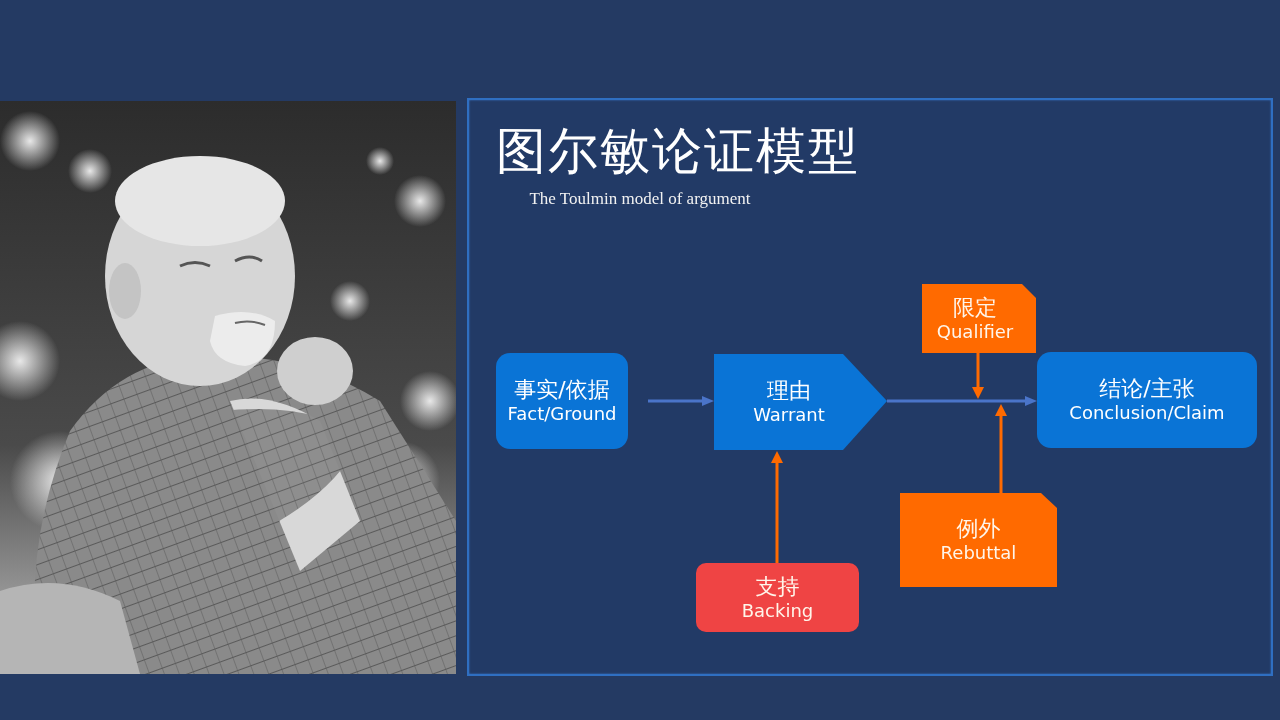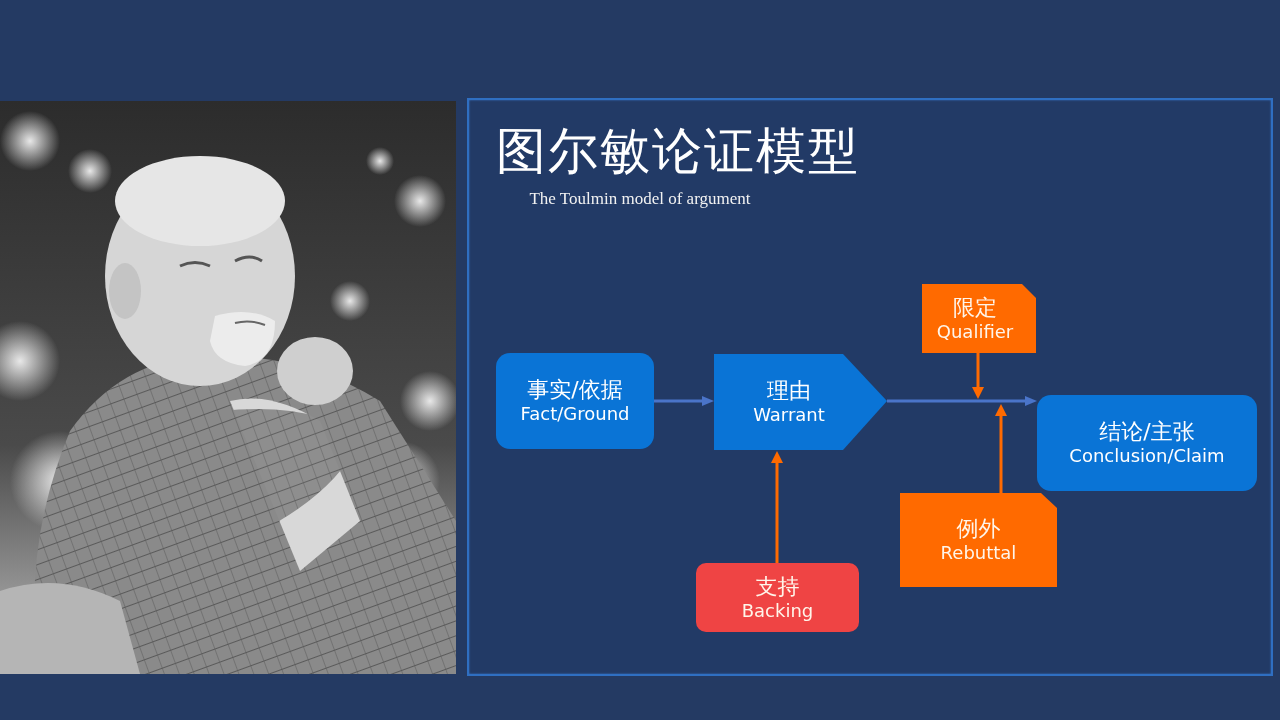--- a/index.html
+++ b/index.html
@@ -129,36 +129,36 @@
     <line x1="1001" y1="493" x2="1001" y2="414" stroke="#ff6a00" stroke-width="3"></line>
     <polygon points="1001,404 995,416 1007,416" fill="#ff6a00"></polygon>
   </g>
 
   <g>
     <line x1="777" y1="563" x2="777" y2="461" stroke="#ff6a00" stroke-width="3"></line>
     <polygon points="777,451 771,463 783,463" fill="#ff6a00"></polygon>
   </g>
 </svg>
 
-<div class="node blue rounded" style="left:496px; top:353px; width:158px; height:96px;">
+<div class="node blue rounded" style="left:496px; top:353px; width:132px; height:96px;">
   <span class="zh">事实/依据</span>
   <span class="en">Fact/Ground</span>
 </div>
 
 <div class="node" style="left:714px; top:354px; width:150px; height:96px;">
   <span class="zh">理由</span>
   <span class="en">Warrant</span>
 </div>
 
 <div class="node" style="left:922px; top:284px; width:106px; height:69px; color:#fff5ea;">
   <span class="zh">限定</span>
   <span class="en">Qualifier</span>
 </div>
 
-<div class="node blue rounded" style="left:1037px; top:352px; width:220px; height:96px;margin-top:43px;">
+<div class="node blue rounded" style="left:1037px; top:352px; width:220px; height:96px;">
   <span class="zh">结论/主张</span>
   <span class="en">Conclusion/Claim</span>
 </div>
 
 <div class="node orange rounded" style="left:696px; top:563px; width:163px; height:69px; border-radius:10px;">
   <span class="zh">支持</span>
   <span class="en">Backing</span>
 </div>
 
 <div class="node" style="left:900px; top:493px; width:157px; height:94px; color:#fff5ea;">

